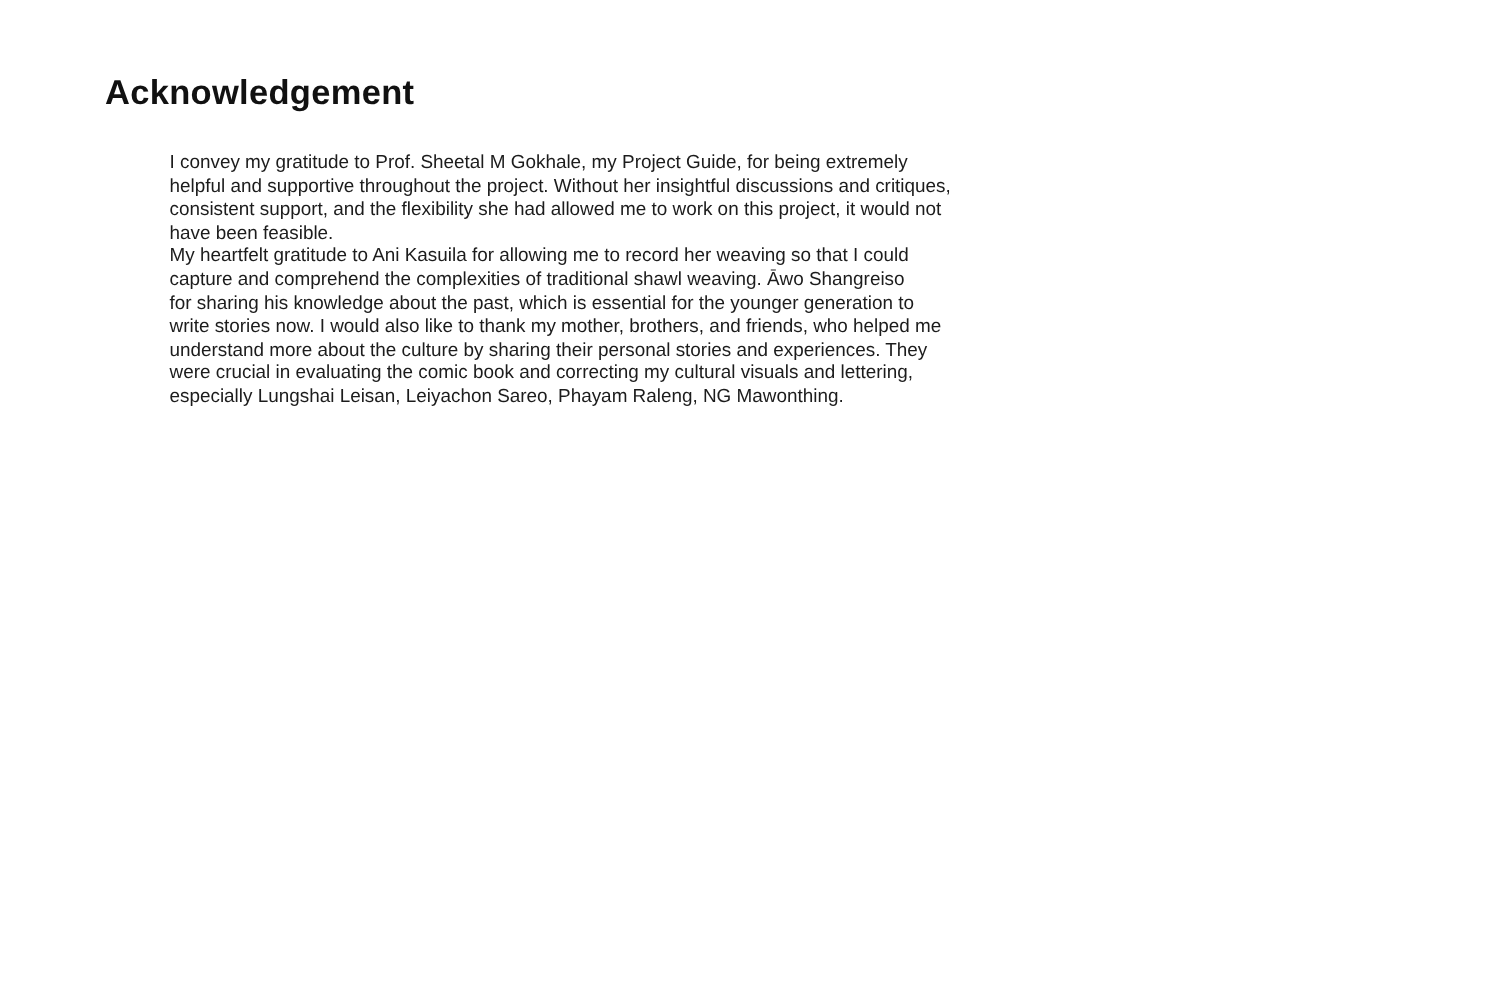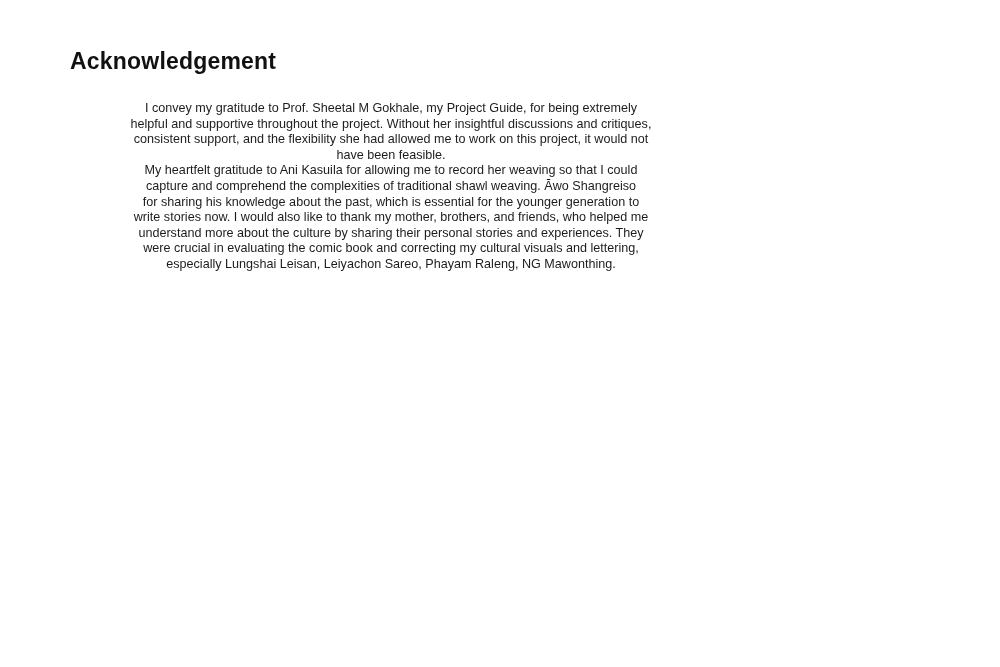--- a/index.html
+++ b/index.html
@@ -38,21 +38,20 @@
     width: 556px;
     color: #1c1c1c;
     font-size: 12.6px;
     line-height: 15.6px;
     font-weight: 400;
   }
   .doc-body p {
     margin: 0;
     padding: 0;
     white-space: pre-line; 
-    text-align: center;
   }
 </style>
 </head>
 <body>
 
 <div class="page">
   <h1 class="doc-heading">Acknowledgement</h1>
 
   <div class="doc-body">
     <p>I convey my gratitude to Prof. Sheetal M Gokhale, my Project Guide, for being extremely

